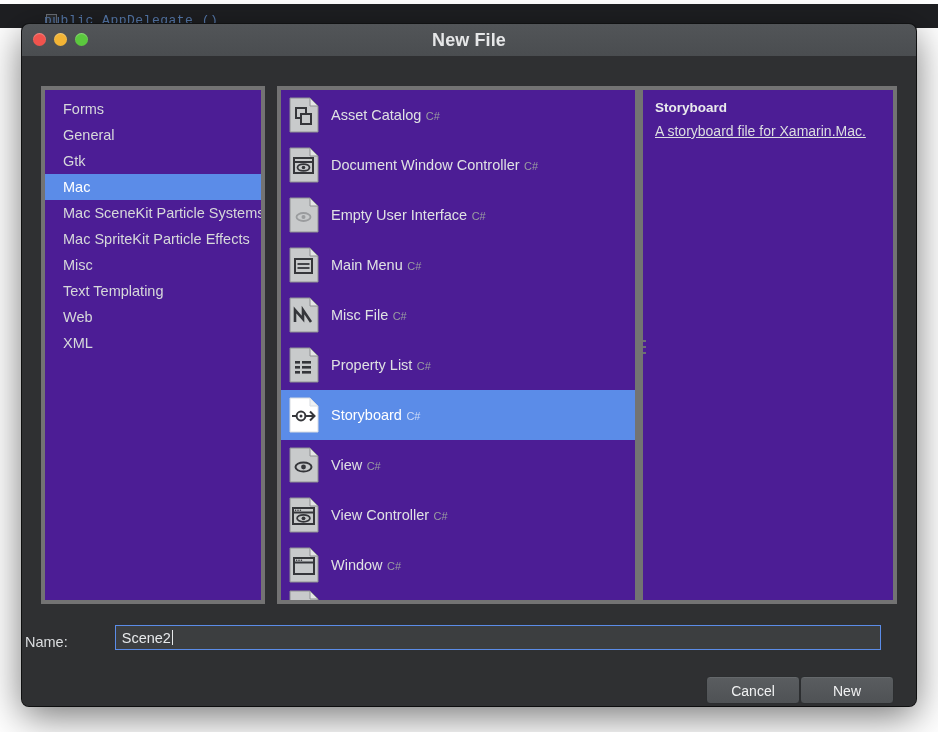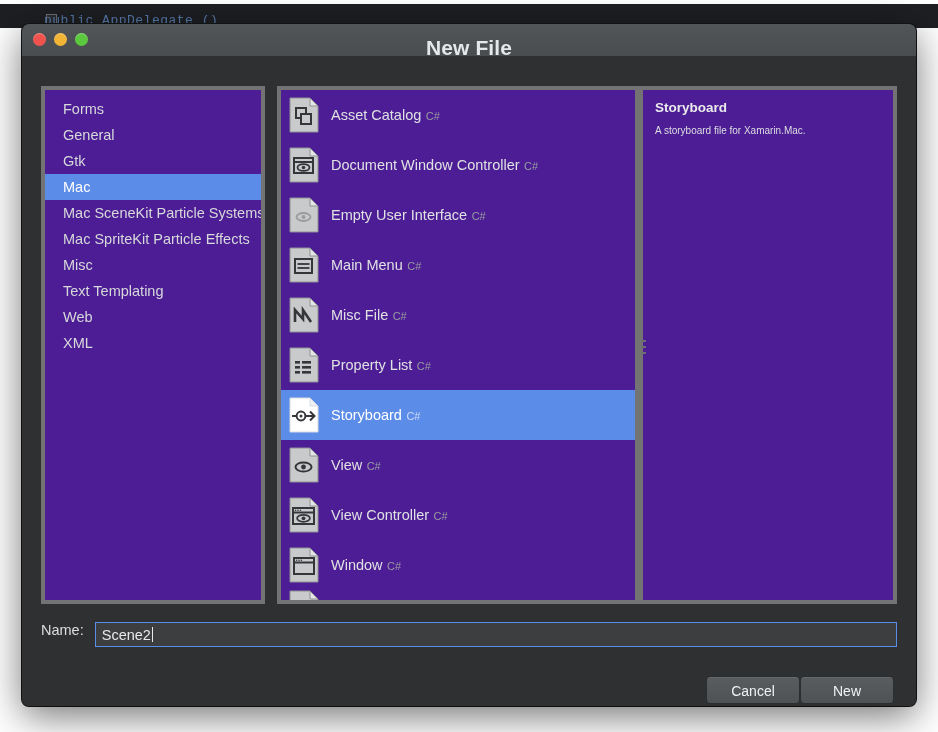--- a/index.html
+++ b/index.html
@@ -91,24 +91,24 @@
     width: 13px; height: 13px;
     border-radius: 50%;
     display: block;
   }
   .light.close  { background: #f0534d; box-shadow: inset 0 1px 1px rgba(255,255,255,.30); }
   .light.min    { background: #f2b435; box-shadow: inset 0 1px 1px rgba(255,255,255,.30); }
   .light.max    { background: #5bc83e; box-shadow: inset 0 1px 1px rgba(255,255,255,.30); }
 
   .win-title {
     position: absolute;
-    left: 0; right: 0; top: 8px;
+    left: 0; right: 0; top: 0;
     line-height: 32px;
     text-align: center;
-    font-size: 21px;
+    font-size: 18px;
     font-weight: bold;
     color: #e6e7e8;
     letter-spacing: .1px;
   }
 
   .body {
     position: absolute;
     left: 0; top: 32px;
     width: 894px;
     height: 650px;
@@ -211,34 +211,36 @@
 
   
   .det-inner { padding: 10px 12px; }
   .det-title {
     font-size: 13.5px;
     font-weight: bold;
     color: #e9eaec;
     margin-bottom: 7px;
   }
   .det-desc {
-    font-size: 10px;
+    font-size: 14px;
     color: #dcdee0;
     line-height: 18px;
+    text-decoration: underline;
   }
 
   
   .name-row {
     position: absolute;
-    left: 19px;
+    left: 3px;
     top: 566px;
     width: 856px;
     height: 28px;
     display: flex;
-    align-items: flex-start;
+    align-items: flex-end;
+    gap: 36px;
   }
   .name-label {
     font-size: 14.5px;
     color: #dcdee0;
     margin-right: 11px;
     white-space: nowrap;
   }
   .name-field {
     flex: 1 1 auto;
     height: 25px;

